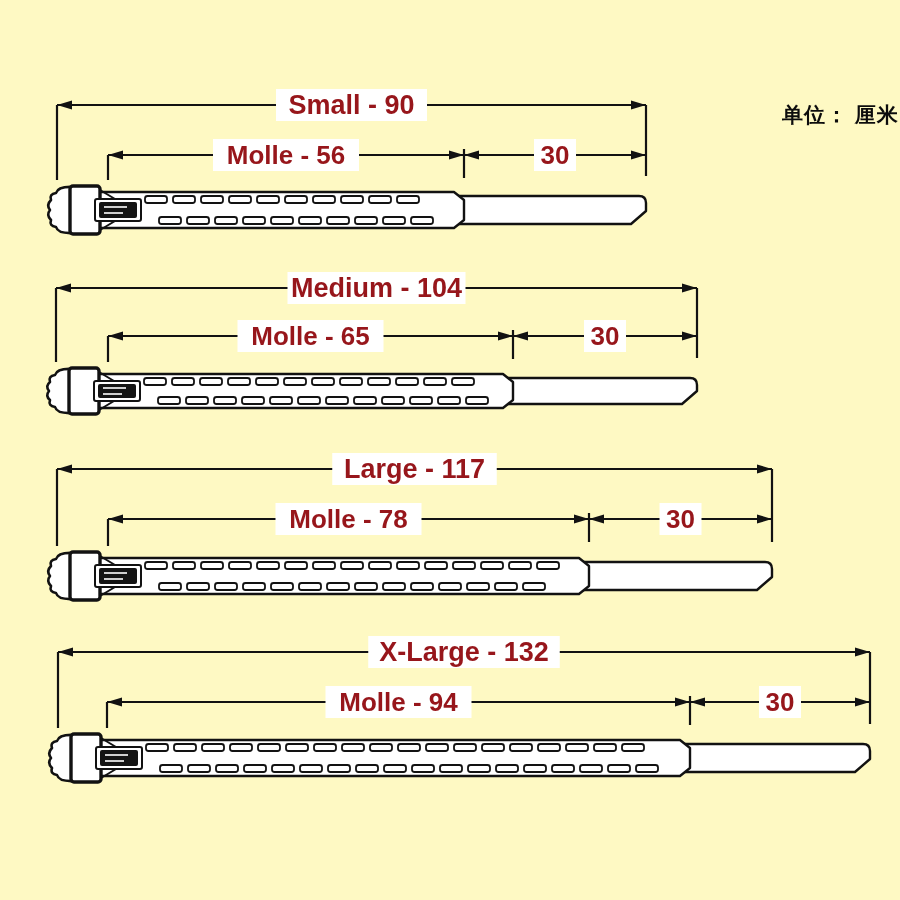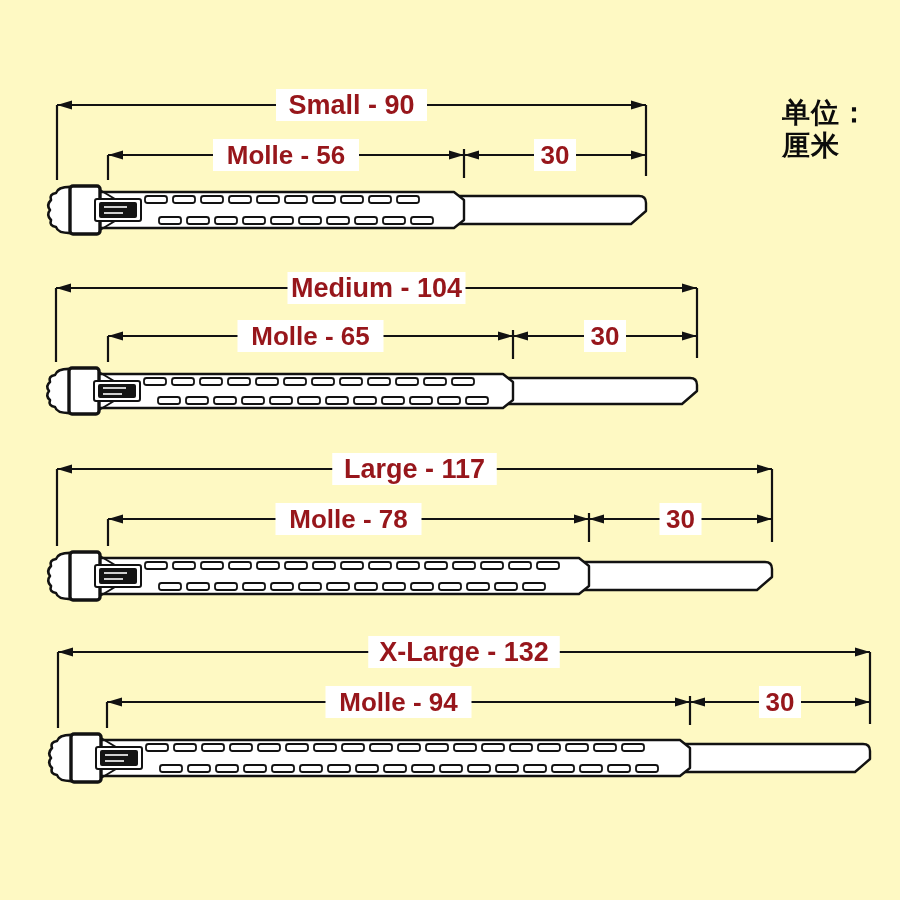--- a/index.html
+++ b/index.html
@@ -5,21 +5,21 @@
   html,body{margin:0;padding:0;background:#ffffff;}
   #stage{
     position:relative;width:900px;height:900px;background:#fef9c3;overflow:hidden;
     font-family:"Liberation Sans","DejaVu Sans",sans-serif;
   }
   #diagram-svg{position:absolute;left:0;top:0;}
   .unit-block{
     position:absolute;left:782px;top:82px;color:#0c0c0c;line-height:1.18;
   }
   .unit-line1{font-size:25px;font-weight:700;letter-spacing:0px;}
-  .unit-line2{font-size:28px;font-weight:700;margin-top:14px;letter-spacing:1px;}
+  .unit-line2{font-size:21px;font-weight:700;margin-top:21px;letter-spacing:1px;}
   text.dim-label{
     font-family:"Liberation Sans","DejaVu Sans",sans-serif;
     font-weight:600;
   }
 </style>
 </head>
 <body>
 
 <div id="stage">
   <svg id="diagram-svg" width="900" height="900" viewBox="0 0 900 900">

